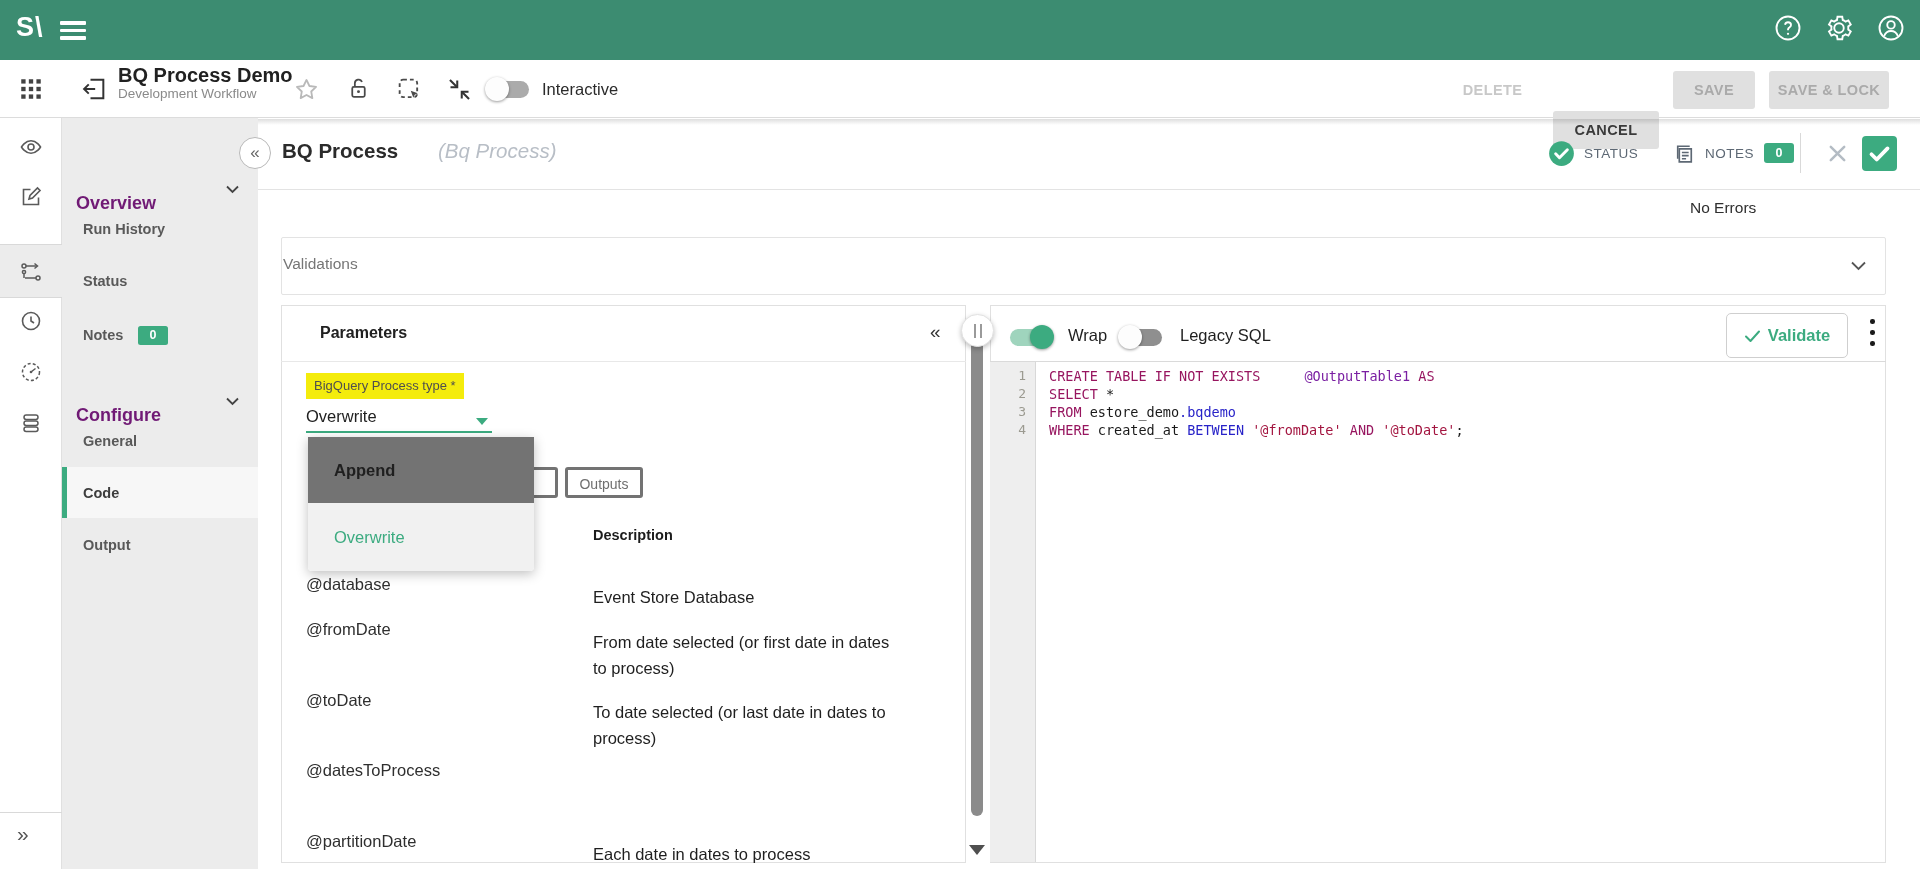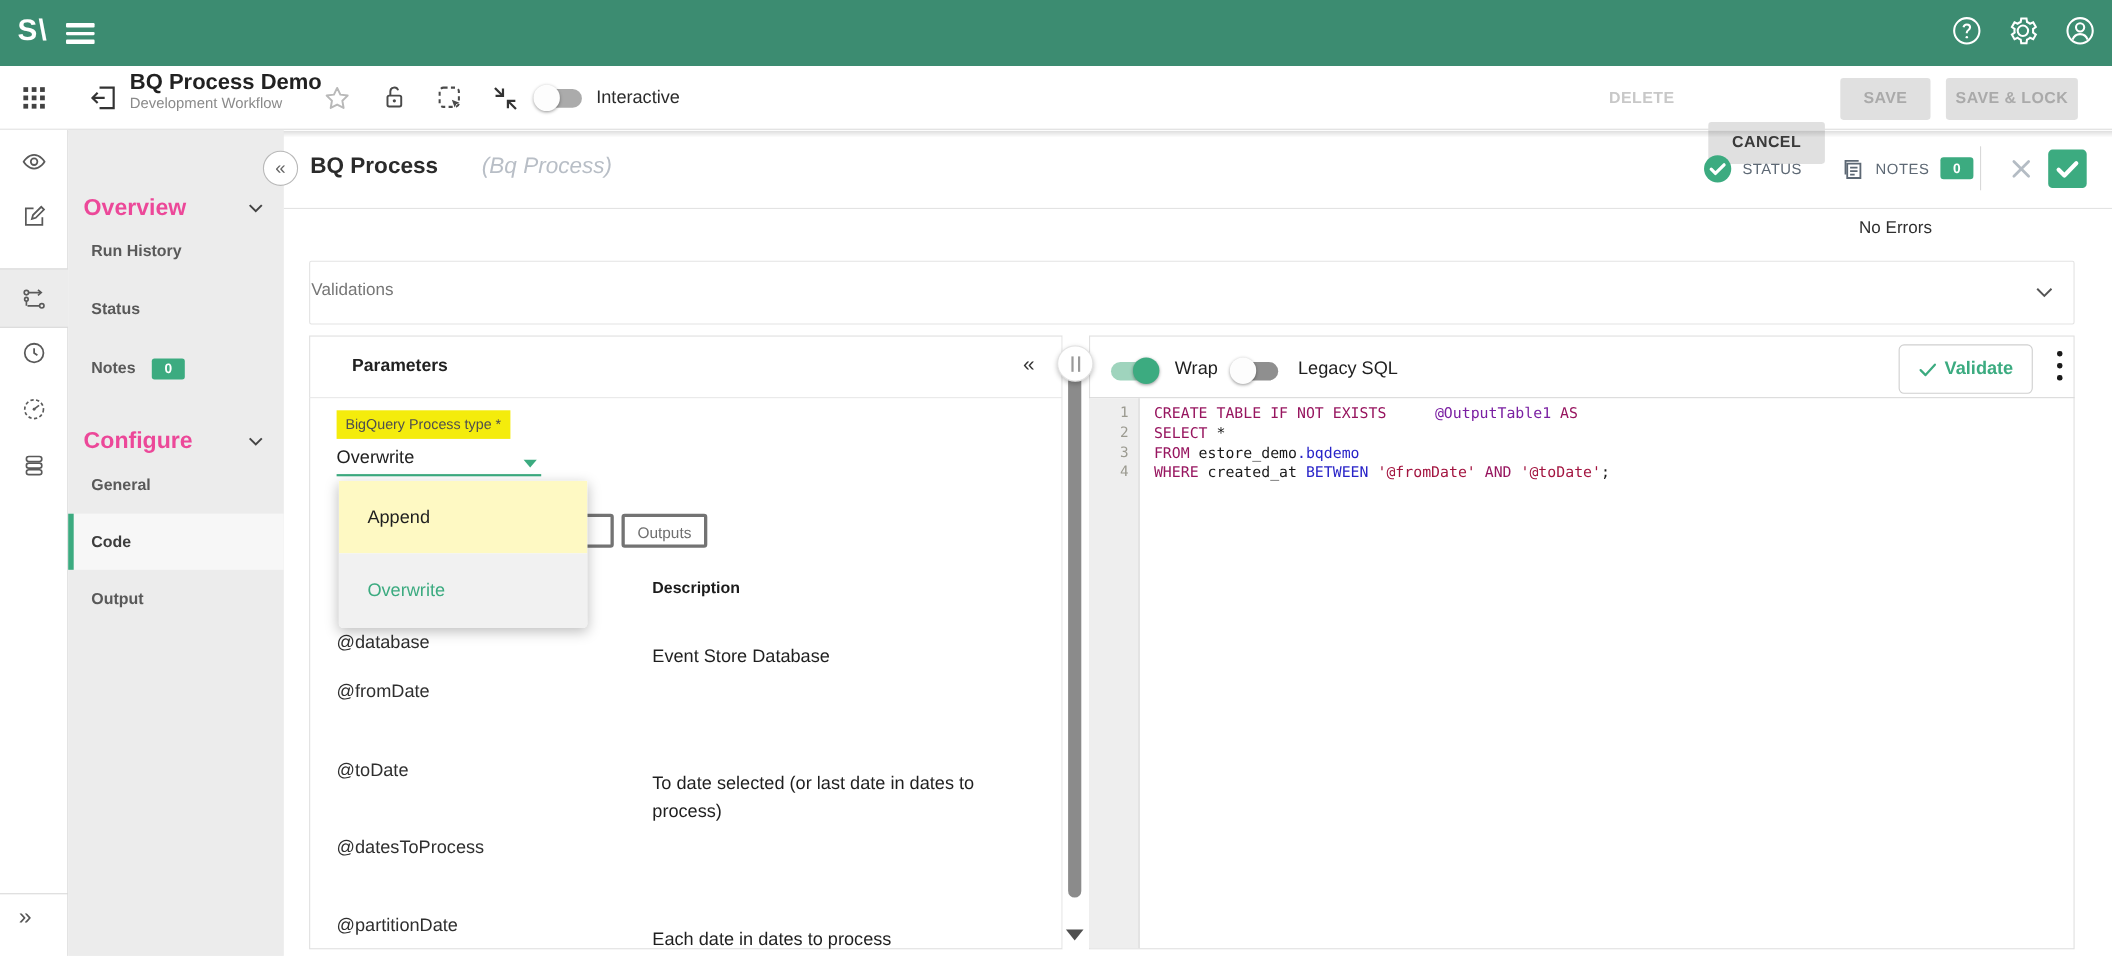--- a/index.html
+++ b/index.html
@@ -37,21 +37,21 @@
 
   
   .rail { left:0; top:118px; width:62px; height:751px; background:#fff; border-right:1px solid #e0e0e0; }
   .rail-sel { left:0; top:244px; width:62px; height:54px; background:#ececec; border-top:1px solid #d9d9d9; border-bottom:1px solid #d9d9d9; }
   .rail-ic { left:19px; width:24px; height:24px; color:#5a5a5a; cursor:pointer; }
   .rail-bottom { left:0; top:812px; width:62px; height:57px; border-top:1px solid #d9d9d9; }
   .rail-expand { left:17px; top:822px; font-size:21px; color:#555; letter-spacing:-2px; cursor:pointer; }
 
   
   .nav { left:62px; top:118px; width:196px; height:751px; background:#ececec; }
-  .nav-h { font-size:21px; font-weight:bold; color:#ec4899; cursor:pointer; }
+  .nav-h { font-size:18px; font-weight:bold; color:#701a75; cursor:pointer;margin-top:16px; }
   .nav-i { font-size:14.5px; font-weight:600; color:#595959; cursor:pointer; }
   .nav-sel-band { left:62px; top:467px; width:196px; height:51px; background:#f7f7f7; border-left:5px solid var(--accent); cursor:pointer; }
   .badge { background:var(--accent); color:#fff; font-size:12.5px; font-weight:bold; text-align:center; border-radius:2.5px; }
 
   
   .back-circle { left:239px; top:137px; width:32px; height:32px; border:1.5px solid #b9b9b9; border-radius:50%;
                  background:#fff; color:#666; font-size:17px; text-align:center; line-height:29px; cursor:pointer; }
   .page-title { left:282px; top:139px; font-size:20.5px; font-weight:bold; color:#2b2b2b; }
   .page-sub { left:438px; top:139px; font-size:20.5px; font-style:italic; color:#b8bec6; }
   .meta-lbl { top:146px; font-size:13.5px; color:#5d6874; letter-spacing:.5px; cursor:pointer; }
@@ -80,21 +80,21 @@
   .hidden-btn { left:500px; width:58px; z-index:1; }
   .desc-head { left:593px; top:527px; font-size:14.5px; font-weight:bold; color:#1c1c1c; }
   .p-name { left:306px; font-size:16.5px; color:#2f2f2f; }
   .p-desc { left:593px; width:300px; font-size:16.5px; color:#1f1f1f; line-height:26px; }
 
   
   .menu { left:308px; top:437px; width:226px; height:134px; background:#fff; border-radius:0 0 4px 4px;
           box-shadow:0 3px 12px rgba(0,0,0,.25); z-index:20; overflow:hidden; }
   .menu-item { position:absolute; left:0; width:226px; display:flex; align-items:center; padding-left:26px;
                font-size:16.5px; cursor:pointer; }
-  .mi-append { top:0; height:66px; color:#1f1f1f; background:#fef9c3; }
+  .mi-append { top:0; height:66px; color:#1f1f1f; background:#737373;font-weight:bold; }
   .mi-over { top:66px; height:68px; color:var(--accent); background:#f1f1f1; }
 
   
   .split-strip { left:966px; top:305px; width:24px; height:558px; background:#fff; }
   .drag-handle { left:961px; top:314px; width:33px; height:33px; background:#fff; border:1px solid #e2e2e2; border-radius:50%;
                  box-shadow:0 2px 5px rgba(0,0,0,.25); z-index:6; cursor:col-resize; }
   .drag-handle i { position:absolute; top:9px; width:1.5px; height:14px; background:#9a9a9a; }
   .scroll-thumb { left:971px; top:332px; width:12px; height:484px; background:#8b8b8b; border-radius:6px; cursor:pointer; }
   .scroll-down { left:969px; top:845px; width:0; height:0; border-left:8px solid transparent; border-right:8px solid transparent;
                  border-top:10px solid #4f4f4f; cursor:pointer; }
@@ -332,20 +332,21 @@
   <div class="abs sel-arrow"></div>
   <div class="abs sel-underline"></div>
 
   <div class="abs mini-btn hidden-btn"></div>
   <div class="abs mini-btn outputs-btn">Outputs</div>
   <div class="abs desc-head">Description</div>
 
   <div class="abs p-name" style="top:575px;">@database</div>
   <div class="abs p-desc" style="top:584px;">Event Store Database</div>
   <div class="abs p-name" style="top:620px;">@fromDate</div>
+  <div class="abs p-desc" style="top:629px;">From date selected (or first date in dates to process)</div>
   <div class="abs p-name" style="top:691px;">@toDate</div>
   <div class="abs p-desc" style="top:699px;">To date selected (or last date in dates to process)</div>
   <div class="abs p-name" style="top:761px;">@datesToProcess</div>
   <div class="abs p-name" style="top:832px;">@partitionDate</div>
   <div class="abs p-desc" style="top:841px;">Each date in dates to process</div>
 
   <div class="abs menu">
     <div class="menu-item mi-append">Append</div>
     <div class="menu-item mi-over">Overwrite</div>
   </div>

